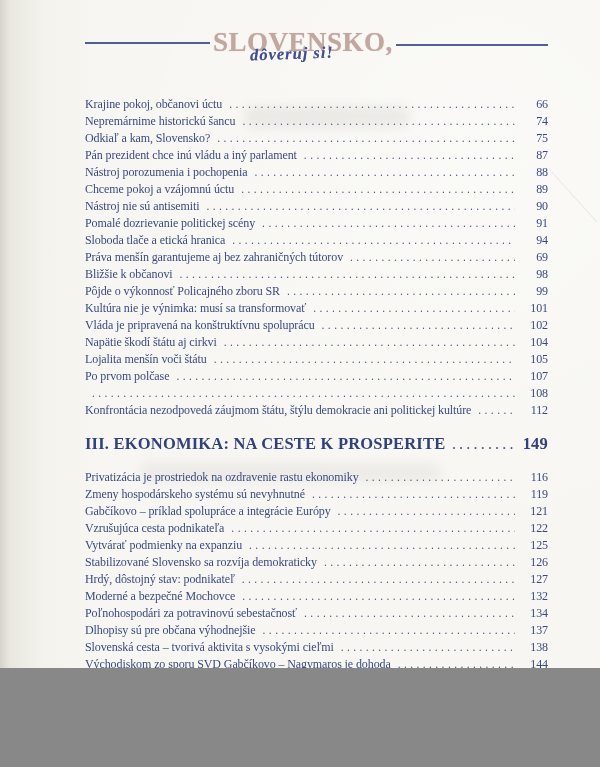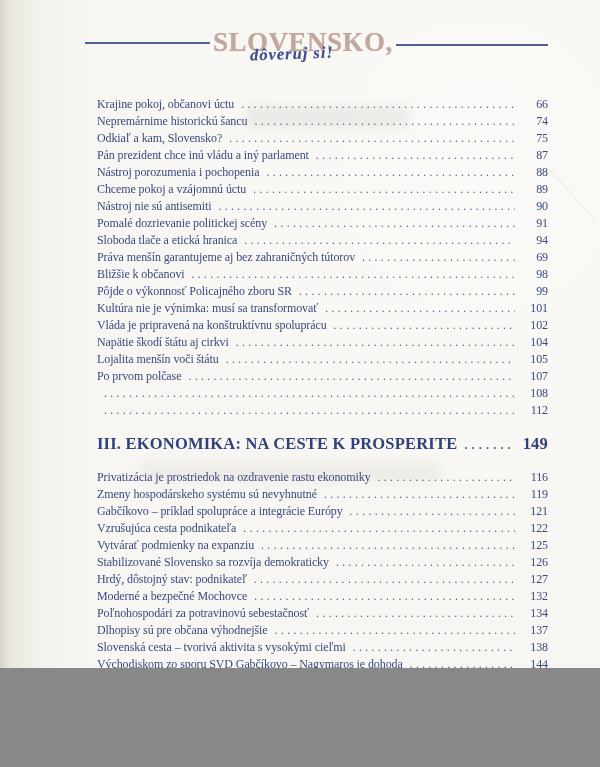--- a/index.html
+++ b/index.html
@@ -31,21 +31,21 @@
   .book-script{
     position:absolute;left:40px;top:17px;
     font-style:italic;font-size:16.5px;font-weight:bold;
     color:#41518f;letter-spacing:1px;
     transform:rotate(-2deg);
     text-shadow:0 0 .5px rgba(65,81,143,.5);
     white-space:nowrap;
   }
   
   .toc{position:absolute;left:85px;right:52px;top:96px;}
-  .toc-section{display:block;margin-left:12px;}
+  .toc-section{display:block;}
   .toc-row{
     display:flex;align-items:baseline;
     line-height:17px;font-size:12px;letter-spacing:-.1px;
     white-space:nowrap;
   }
   .toc-label{flex:0 0 auto;}
   .toc-dots{
     flex:1 1 10px;min-width:6px;overflow:hidden;
     margin:0 7px 0 7px;color:#4a5988;
   }
@@ -177,20 +177,21 @@
         <div class="toc-row">
       <span class="toc-label">Po prvom polčase</span>
       <span class="toc-dots"></span>
       <span class="toc-page">107</span>
     </div>
         <div class="toc-row">
       <span class="toc-dots"></span>
       <span class="toc-page">108</span>
     </div>
         <div class="toc-row">
+      <span class="toc-label">Konfrontácia nezodpovedá záujmom štátu, štýlu demokracie ani politickej kultúre</span>
       <span class="toc-dots"></span>
       <span class="toc-page">112</span>
     </div>
       </section>
       <section class="toc-section">
         <div class="toc-row toc-heading-row">
       <span class="toc-label">III. EKONOMIKA: NA CESTE K PROSPERITE</span>
       <span class="toc-dots"></span>
       <span class="toc-page">149</span>
     </div>

